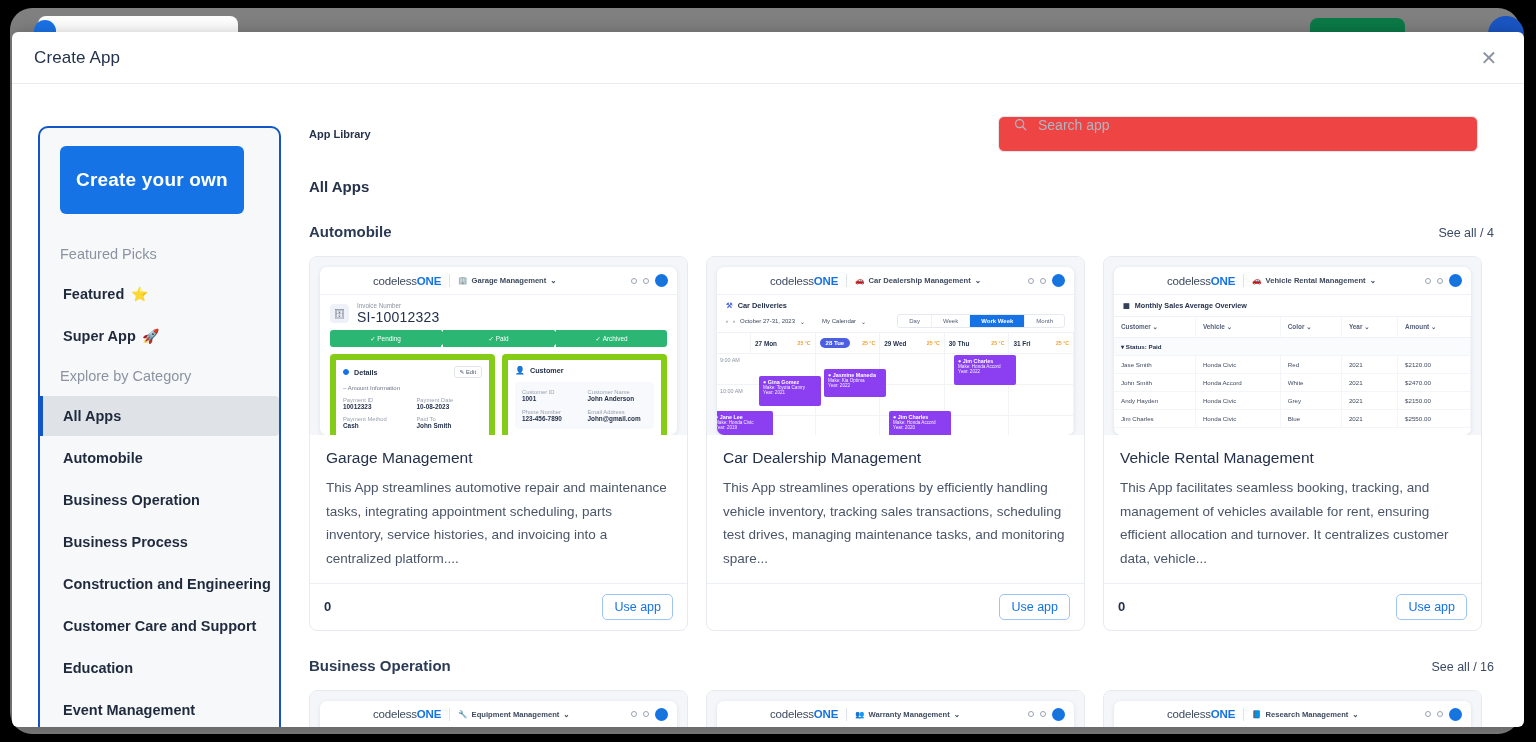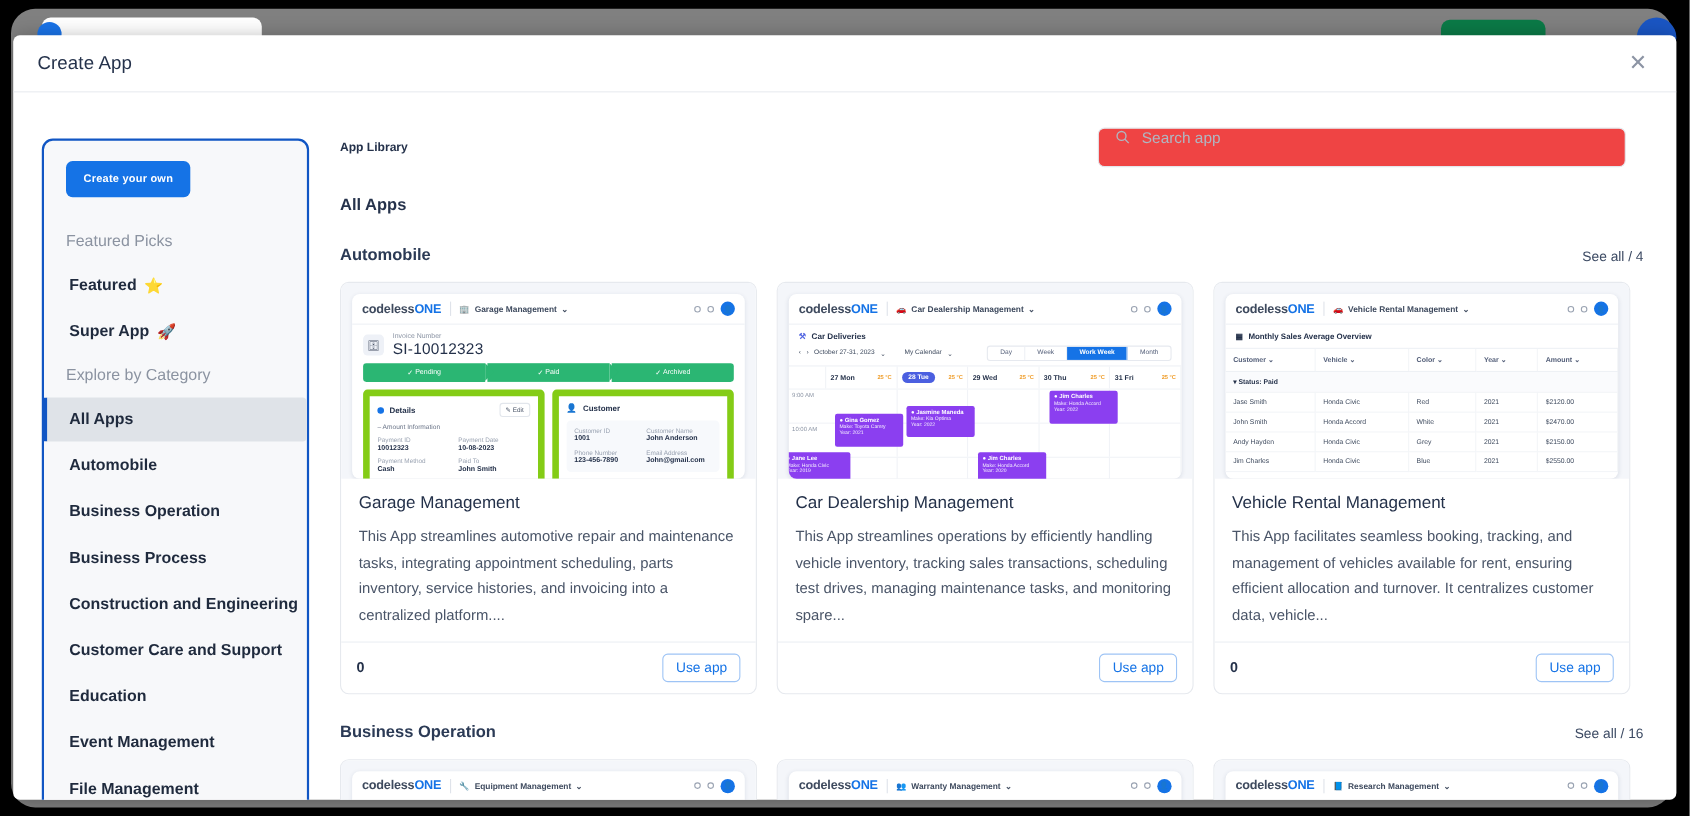--- a/index.html
+++ b/index.html
@@ -83,22 +83,22 @@
   .sidebar-scroll {
     height: 100%; overflow-y: auto; padding-bottom: 20px;
   }
   .sidebar-scroll::-webkit-scrollbar { width: 5px; }
   .sidebar-scroll::-webkit-scrollbar-thumb { background: #c4c9d2; border-radius: 3px; }
   .create-own {
     display: block;
     margin: 0 0 22px 20px;
     background: #1573e6; color: #fff;
     border: none; border-radius: 6px;
-    font-size: 10px; font-weight: bold;
-    padding: 11px 16px;
+    font-size: 19px; font-weight: bold;
+    padding: 23px 16px;
     cursor: pointer;
     font-family: "Liberation Sans", sans-serif;
     letter-spacing: .2px;
   }
   .side-group-label {
     font-size: 14.5px; color: #8b93a1;
     padding: 10px 0 10px 20px;
     margin-bottom: 2px;
   }
   .side-item {
@@ -176,21 +176,21 @@
   }
   .thumb-inner {
     background: #fff; border-radius: 7px;
     height: 100%; box-shadow: 0 1px 4px rgba(20,40,80,.10);
     overflow: hidden;
   }
   .tb-bar {
     display: flex; align-items: center; gap: 8px;
     padding: 7px 9px; border-bottom: 1px solid #eef1f5;
   }
-  .logo { font-size: 11.5px; font-weight: bold; color: #3e4a5e; letter-spacing: -.2px; }
+  .logo { font-size: 11.5px; font-weight: normal; color: #3e4a5e; letter-spacing: -.2px; margin-left: 44px; }
   .logo b { color: #1573e6; }
   .tb-div { width: 1px; height: 13px; background: #dfe3ea; }
   .tb-app { font-size: 7.6px; color: #3e4a5e; font-weight: bold; display: flex; align-items: center; gap: 4px; }
   .tb-icons { margin-left: auto; display: flex; align-items: center; gap: 6px; }
   .dot-ic { width: 6px; height: 6px; border-radius: 50%; border: 1.2px solid #9aa3b2; }
   .tb-avatar { width: 13px; height: 13px; border-radius: 50%; background: #1573e6; display:flex;align-items:center;justify-content:center;color:#fff;font-size:7px; }
 
   
   .gar-inv { display: flex; align-items: center; gap: 8px; padding: 7px 10px 5px 10px; }
   .gar-ic { width: 19px; height: 19px; border-radius: 4px; background: #eef1f7; display:flex;align-items:center;justify-content:center;font-size:9px;color:#4a5568; }

